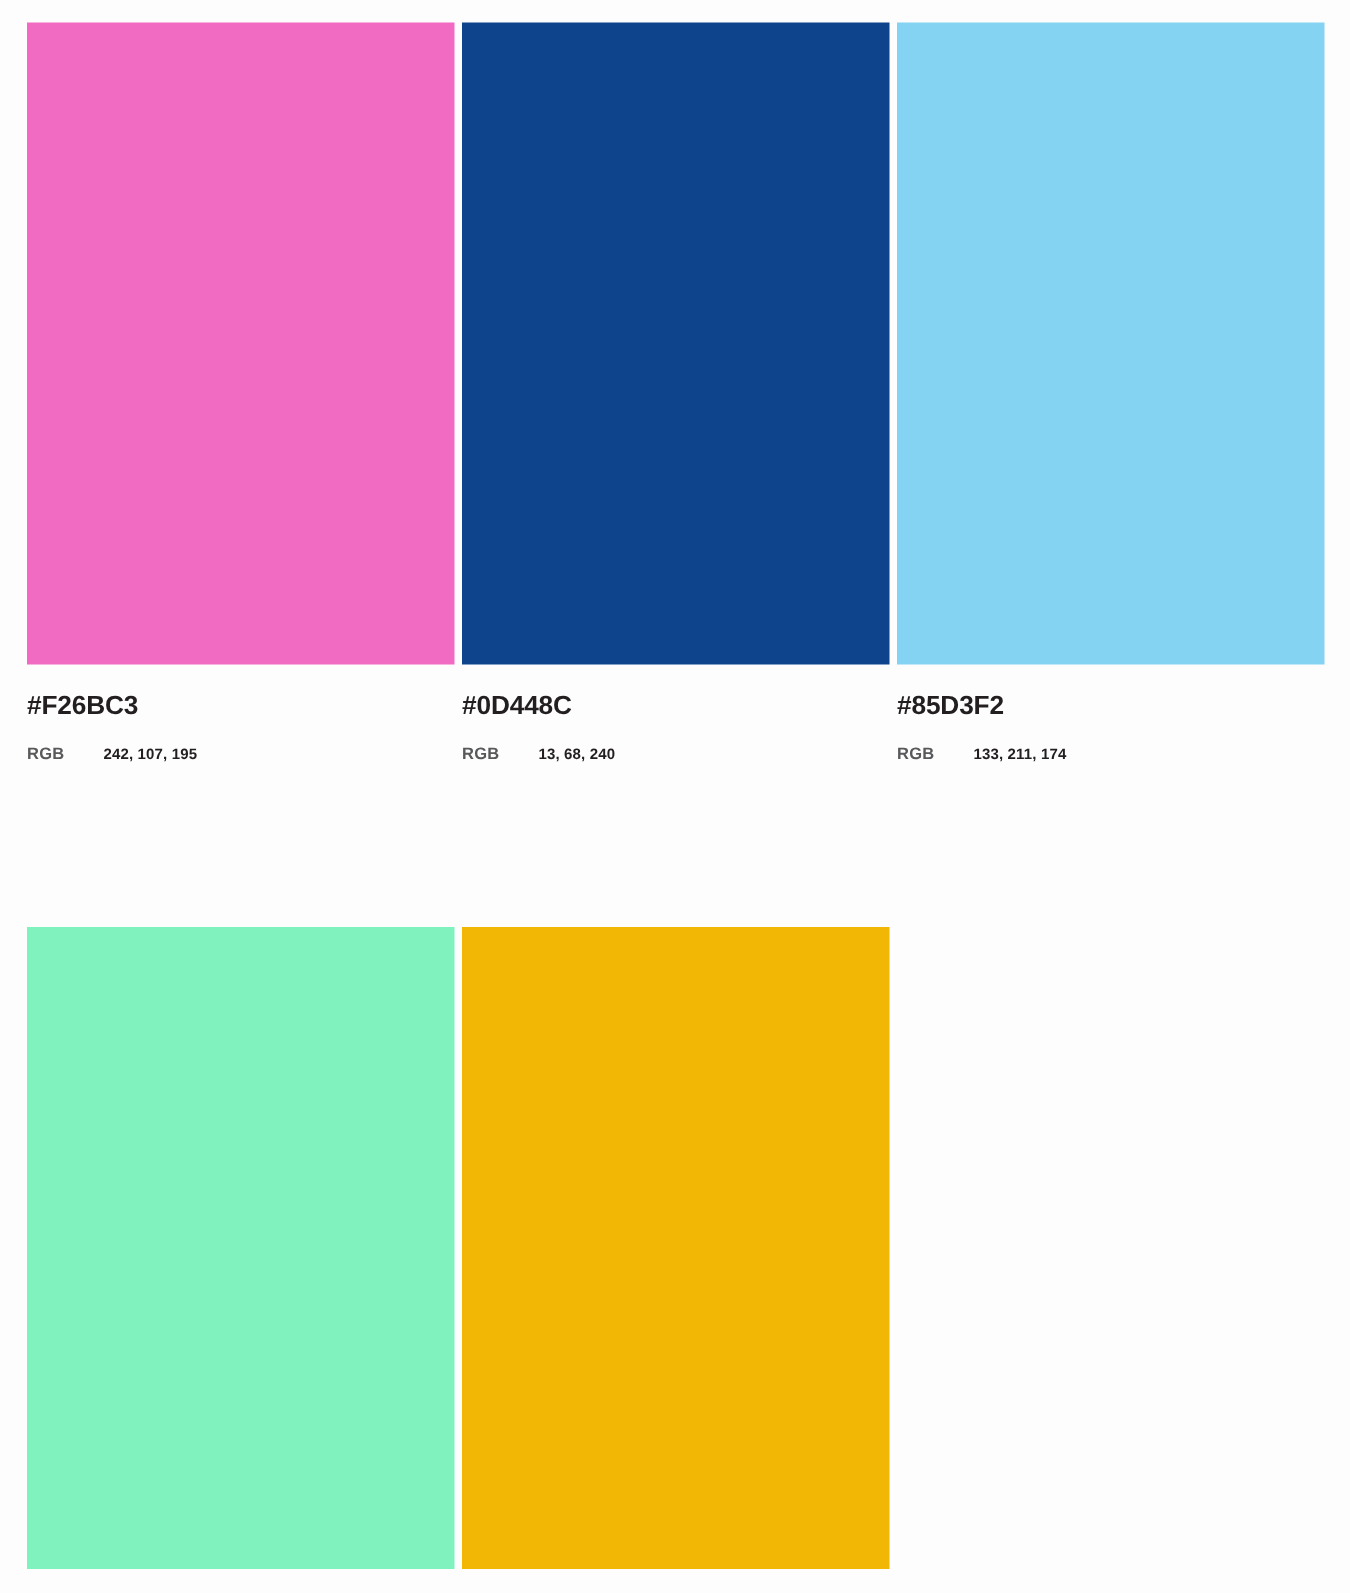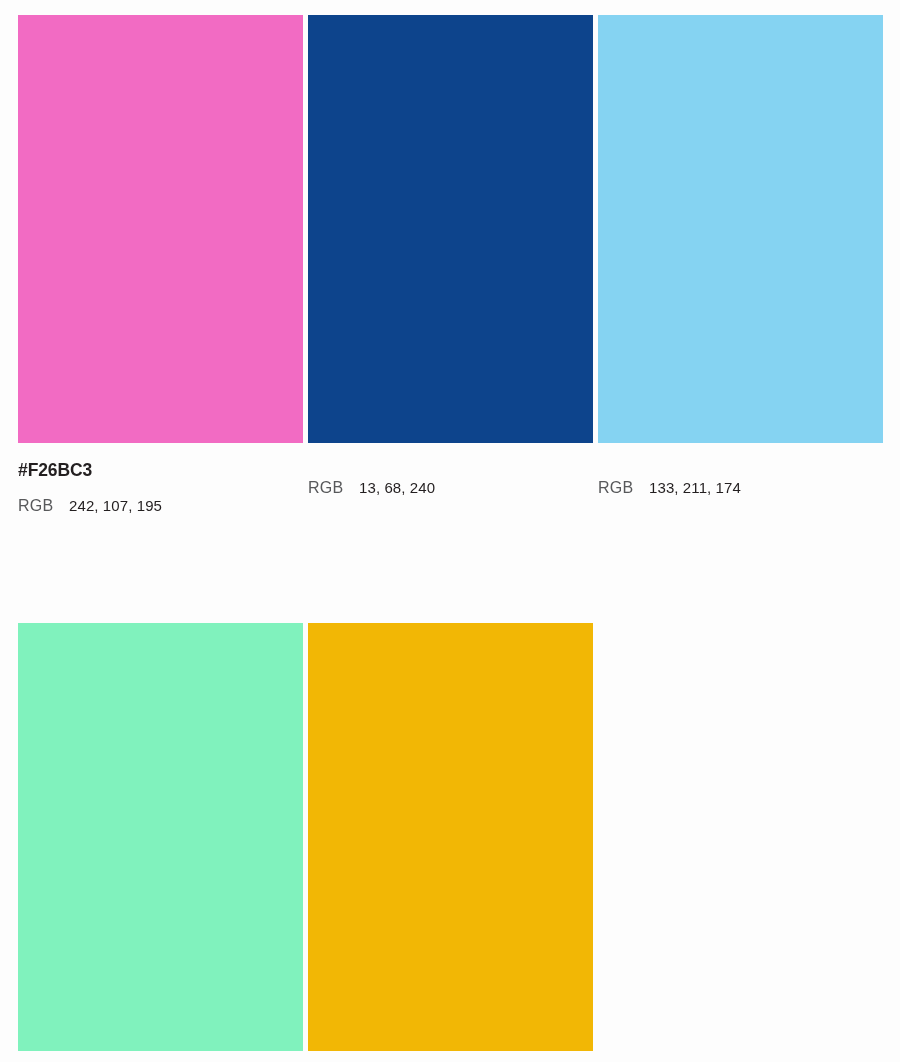--- a/index.html
+++ b/index.html
@@ -65,31 +65,31 @@
 
   .rgb-line {
     margin-top: 18px;
     display: flex;
     align-items: baseline;
     line-height: 1;
     white-space: nowrap;
   }
 
   .rgb-label {
-    font-size: 16px;
-    font-weight: normal;
+    font-size: 11px;
+    font-weight: bold;
     color: #58595b;
     letter-spacing: 0.2px;
     width: 51px;
     flex: none;
   }
 
   .rgb-value {
-    font-size: 15px;
-    font-weight: normal;
+    font-size: 10px;
+    font-weight: bold;
     color: #231f20;
     letter-spacing: 0.1px;
   }
 </style>
 </head>
 <body>
 
 <div class="palette">
 
   <div class="row row-one">
@@ -101,30 +101,32 @@
         <div class="rgb-line">
           <span class="rgb-label">RGB</span>
           <span class="rgb-value">242, 107, 195</span>
         </div>
       </div>
     </div>
 
     <div class="swatch-cell">
       <div class="chip" style="background:#0D448C;"></div>
       <div class="meta">
+        <div class="hex">#0D448C</div>
         <div class="rgb-line">
           <span class="rgb-label">RGB</span>
           <span class="rgb-value">13, 68, 240</span>
         </div>
       </div>
     </div>
 
     <div class="swatch-cell">
       <div class="chip" style="background:#85D3F2;"></div>
       <div class="meta">
+        <div class="hex">#85D3F2</div>
         <div class="rgb-line">
           <span class="rgb-label">RGB</span>
           <span class="rgb-value">133, 211, 174</span>
         </div>
       </div>
     </div>
 
   </div>
 
   <div class="row row-two">

